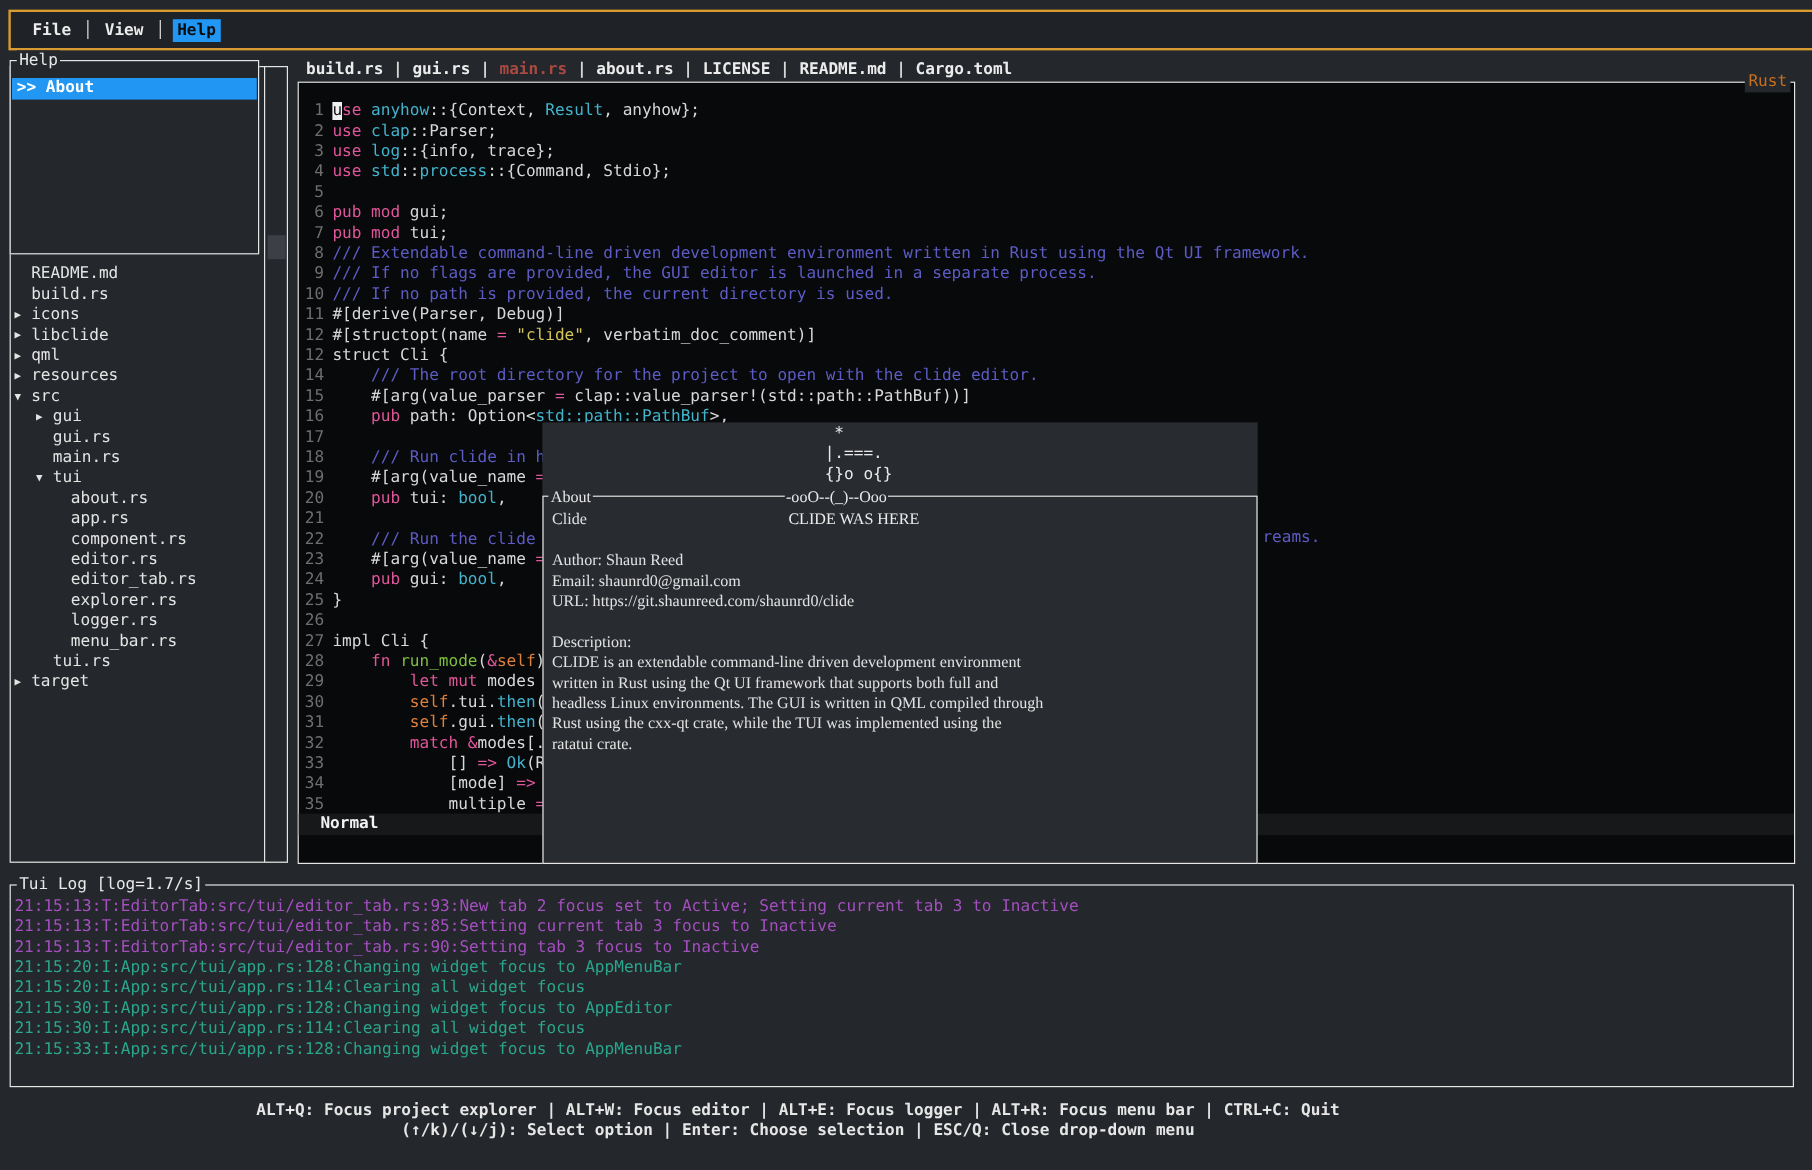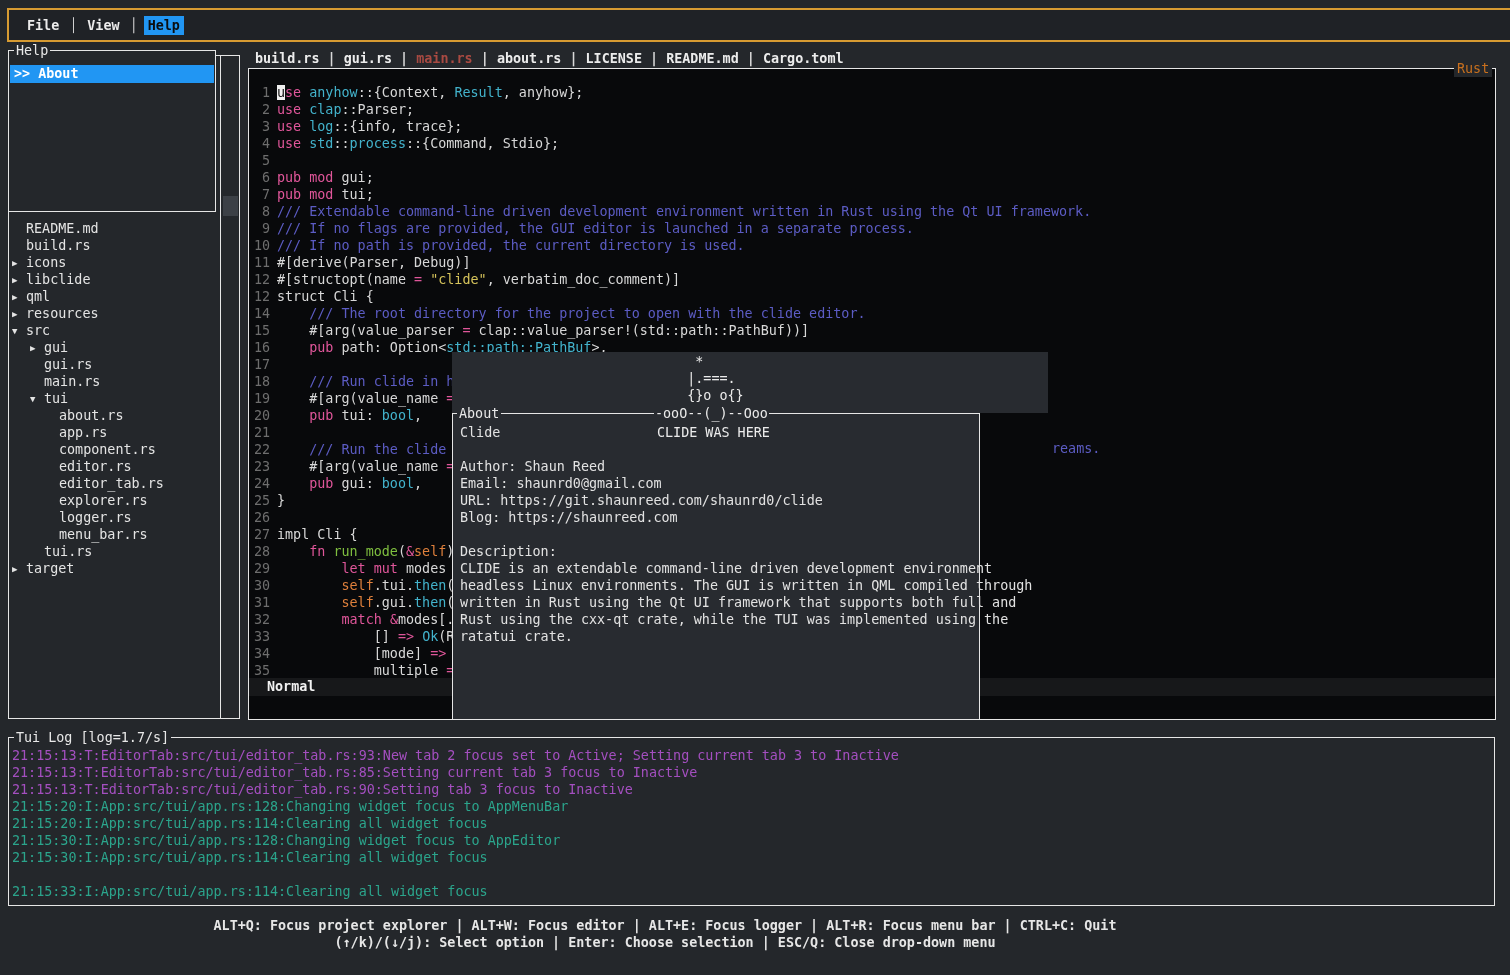--- a/index.html
+++ b/index.html
@@ -41,22 +41,22 @@
   .ln{display:inline-block;width:16px;text-align:right;color:var(--syn-line-number);margin-right:7px;}
   .tk-kw{color:var(--syn-keyword);} .tk-ty{color:var(--syn-type);text-align:center;} .tk-fn{color:var(--syn-function);}
   .tk-str{color:var(--syn-string);} .tk-cm{color:var(--syn-comment);} .tk-tx{color:var(--syn-text);}
   .tk-or{color:var(--syn-self);} .tk-cur{background:#f0f0f0;color:#121212;}
   .mode-bar{left:249px;top:678px;width:1246px;height:18px;background:#17181a;z-index:5;
     line-height:18px;padding-left:18px;font-weight:bold;color:#f2f2f2;box-sizing:border-box;}
   .overflow-frag{left:1052px;top:440px;color:var(--syn-comment);z-index:2;white-space:pre;}
   
   .popup-art{left:452px;top:352px;width:596px;height:61px;background:var(--popup-bg);z-index:30;}
   .popup-art pre{position:absolute;left:203px;top:1px;margin:0;font:inherit;color:#eaeaea;white-space:pre;}
-  .popup{left:452px;top:413px;width:528px;height:307px;border:1px solid var(--border-col);
-    background:var(--popup-bg);z-index:31;box-sizing:border-box;}
+  .popup{left:452px;top:413px;width:596px;height:307px;border:1px solid var(--border-col);
+    background:var(--popup-bg);z-index:31;box-sizing:border-box;font-family:Liberation Serif, serif;}
   .popup .panel-title{background:var(--popup-bg);left:4px;}
   .art-border{position:absolute;top:-9px;left:201px;background:var(--popup-bg);color:#eaeaea;padding:0 1px;white-space:pre;}
   .banner{position:absolute;left:204px;top:10px;color:#ececec;white-space:pre;}
   .popup-lines{position:absolute;left:7px;top:10px;right:6px;}
   .popup-row{height:17px;white-space:pre;color:#e2e2e2;}
   
   .logpanel{left:8px;top:737px;width:1487px;height:169px;border:1px solid var(--border-col);background:var(--page-bg);}
   .log-lines{left:12px;top:747px;width:1478px;height:156px;}
   .log-line{position:absolute;height:17px;white-space:pre;}
   .log-line.trace{color:var(--log-trace);}
@@ -165,43 +165,42 @@
   <div class="abs popup">
     <span class="panel-title">About</span>
     <span class="art-border">-ooO--(_)--Ooo</span>
     <span class="banner">CLIDE WAS HERE</span>
     <div class="popup-lines">
         <div class="popup-row">Clide</div>
         <div class="popup-row"></div>
         <div class="popup-row">Author: Shaun Reed</div>
         <div class="popup-row">Email: shaunrd0@gmail.com</div>
         <div class="popup-row">URL: https://git.shaunreed.com/shaunrd0/clide</div>
-        <div class="popup-row">Blog: https://shaunreed.com</div>
         <div class="popup-row"></div>
         <div class="popup-row">Description:</div>
         <div class="popup-row">CLIDE is an extendable command-line driven development environment</div>
+        <div class="popup-row">written in Rust using the Qt UI framework that supports both full and</div>
         <div class="popup-row">headless Linux environments. The GUI is written in QML compiled through</div>
-        <div class="popup-row">written in Rust using the Qt UI framework that supports both full and</div>
         <div class="popup-row">Rust using the cxx-qt crate, while the TUI was implemented using the</div>
         <div class="popup-row">ratatui crate.</div>
       </div>
   </div>
 
   <div class="panel logpanel">
     <span class="panel-title">Tui Log [log=1.7/s]</span>
   </div>
   <div class="abs log-lines">
       <div class="log-line trace" style="top: 0px;">21:15:13:T:EditorTab:src/tui/editor_tab.rs:93:New tab 2 focus set to Active; Setting current tab 3 to Inactive</div>
       <div class="log-line trace" style="top: 17px;">21:15:13:T:EditorTab:src/tui/editor_tab.rs:85:Setting current tab 3 focus to Inactive</div>
       <div class="log-line trace" style="top: 34px;">21:15:13:T:EditorTab:src/tui/editor_tab.rs:90:Setting tab 3 focus to Inactive</div>
       <div class="log-line info" style="top: 51px;">21:15:20:I:App:src/tui/app.rs:128:Changing widget focus to AppMenuBar</div>
       <div class="log-line info" style="top: 68px;">21:15:20:I:App:src/tui/app.rs:114:Clearing all widget focus</div>
       <div class="log-line info" style="top: 85px;">21:15:30:I:App:src/tui/app.rs:128:Changing widget focus to AppEditor</div>
       <div class="log-line info" style="top: 102px;">21:15:30:I:App:src/tui/app.rs:114:Clearing all widget focus</div>
-      <div class="log-line info" style="top: 136px;">21:15:33:I:App:src/tui/app.rs:114:Clearing all widget focus</div>
+      <div class="log-line info" style="top: 119px;">21:15:33:I:App:src/tui/app.rs:128:Changing widget focus to AppMenuBar</div>
     </div>
 
   <div class="abs hints">
     <div>ALT+Q: Focus project explorer | ALT+W: Focus editor | ALT+E: Focus logger | ALT+R: Focus menu bar | CTRL+C: Quit</div>
     <div>(↑/k)/(↓/j): Select option | Enter: Choose selection | ESC/Q: Close drop-down menu</div>
   </div>
 
 </div>
 
 </body></html>

